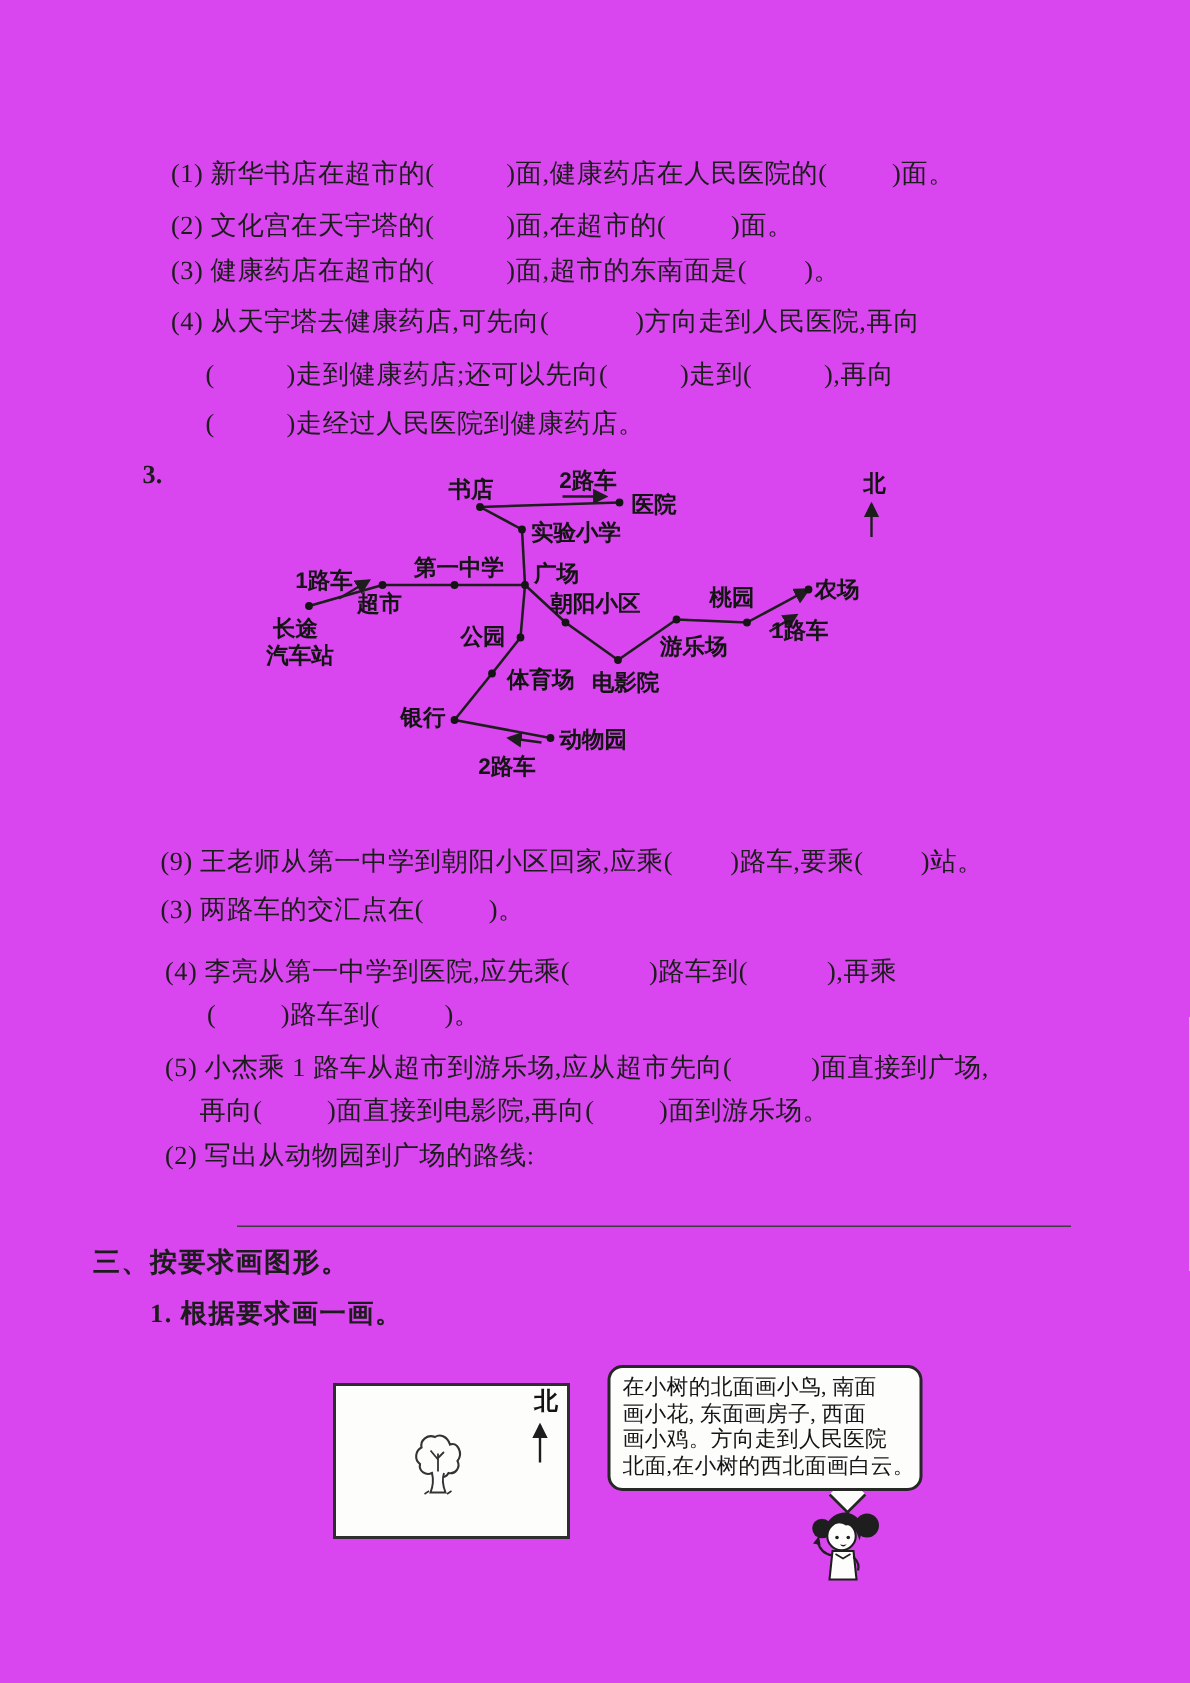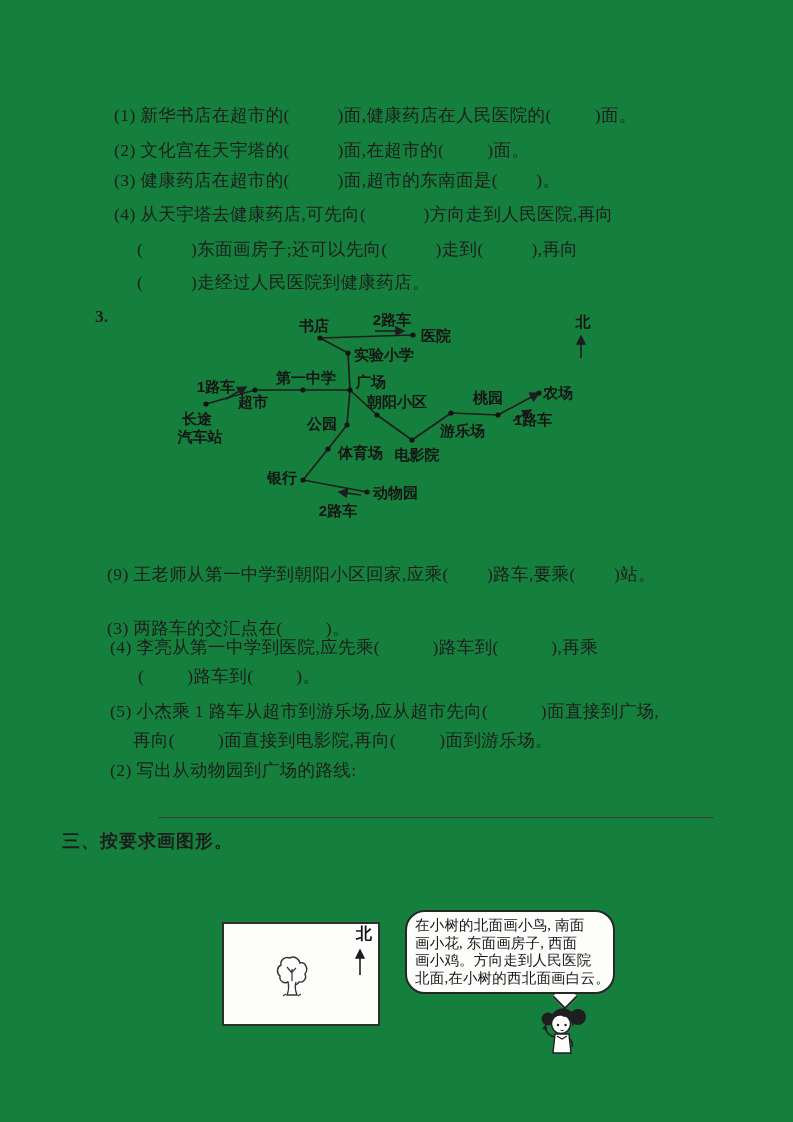--- a/index.html
+++ b/index.html
@@ -1,18 +1,18 @@
 <!DOCTYPE html>
 <html><head>
 <meta charset="utf-8">
 <style>
   html,body { margin:0; padding:0; background:#ffffff; }
   .page {
     position:relative; width:793px; height:1122px; margin:0 auto;
-    background:#15803d; overflow:hidden;
+    background:#d946ef; overflow:hidden;
     font-family:"Liberation Serif", serif; color:#1c1c1c;
   }
   .qline {
     position:absolute; font-size:17.5px; line-height:21px;
     white-space:pre; letter-spacing:0.4px;
   }
   .qnum { position:absolute; font-weight:bold; font-size:17.5px; }
   .sec-heading {
     position:absolute; font-family:"Liberation Sans", sans-serif;
     font-weight:bold; font-size:18px; letter-spacing:1px;
@@ -38,21 +38,21 @@
   }
   .box-compass {
     position:absolute; right:6px; top:0px;
     font-family:"Liberation Sans", sans-serif; font-weight:bold;
     font-size:16px; color:#141414;
   }
   .box-arrow { position:absolute; right:12px; top:20px; }
   .tree-svg { position:absolute; left:50px; top:31px; }
   .speech-bubble {
     position:absolute; left:405px; top:910px; width:210px; height:84px;
-    box-sizing:border-box; border:2px solid #262626; border-radius:20px;
+    box-sizing:border-box; border:2px solid #262626; border-radius:10px;
     background:#fdfdfc; padding:5px 8px 4px 8px; z-index:2;
   }
   .bubble-line {
     font-size:14.5px; line-height:17.7px; white-space:pre;
     color:#151515; letter-spacing:0.2px;
   }
   .bubble-tail {
     position:absolute; left:556px; top:988px; width:16px; height:16px;
     background:#fdfdfc; border-right:2px solid #262626;
     border-bottom:2px solid #262626; transform:rotate(45deg); z-index:1;
@@ -61,21 +61,21 @@
 </style>
 </head>
 <body>
 
 <div class="page">
 
   <div class="qline" style="left:114px; top:105px;">(1) 新华书店在超市的(          )面,健康药店在人民医院的(         )面。</div>
   <div class="qline" style="left:114px; top:140px;">(2) 文化宫在天宇塔的(          )面,在超市的(         )面。</div>
   <div class="qline" style="left:114px; top:170px;">(3) 健康药店在超市的(          )面,超市的东南面是(        )。</div>
   <div class="qline" style="left:114px; top:204px;">(4) 从天宇塔去健康药店,可先向(            )方向走到人民医院,再向</div>
-  <div class="qline" style="left:137px; top:239px;">(          )东面画房子;还可以先向(          )走到(          ),再向</div>
+  <div class="qline" style="left:137px; top:239px;">(          )走到健康药店;还可以先向(          )走到(          ),再向</div>
   <div class="qline" style="left:137px; top:272px;text-align:center;">(          )走经过人民医院到健康药店。</div>
 
   <div class="qnum" style="left:95px; top:306px;">3.</div>
 
   <svg class="map-svg" width="480" height="230" viewBox="0 0 480 230">
     <defs>
       <marker id="ah" viewBox="0 0 10 10" refX="8.5" refY="5" markerWidth="6.5" markerHeight="6.5" orient="auto-start-reverse">
         <path d="M0,0 L10,5 L0,10 z" fill="#1d1d1d"></path>
       </marker>
     </defs>
@@ -145,30 +145,31 @@
     <text x="403" y="98">农场</text>
     <text x="374" y="125">1路车</text>
     <text x="277" y="160" text-anchor="middle">电影院</text>
     <text x="198" y="158">体育场</text>
     <text x="157" y="183" text-anchor="end">银行</text>
     <text x="233" y="198">动物园</text>
     <text x="198" y="216" text-anchor="middle">2路车</text>
   </svg>
 
   <div class="qline" style="left:107px; top:564px;">(9) 王老师从第一中学到朝阳小区回家,应乘(        )路车,要乘(        )站。</div>
-  <div class="qline" style="left:107px; top:596px;margin-top:22px;">(3) 两路车的交汇点在(         )。</div>
+  <div class="qline" style="left:107px; top:596px;">(3) 两路车的交汇点在(         )。</div>
   <div class="qline" style="left:110px; top:637px;">(4) 李亮从第一中学到医院,应先乘(           )路车到(           ),再乘</div>
   <div class="qline" style="left:138px; top:666px;">(         )路车到(         )。</div>
   <div class="qline" style="left:110px; top:701px;">(5) 小杰乘 1 路车从超市到游乐场,应从超市先向(           )面直接到广场,</div>
   <div class="qline" style="left:133px; top:730px;">再向(         )面直接到电影院,再向(         )面到游乐场。</div>
   <div class="qline" style="left:110px; top:760px;">(2) 写出从动物园到广场的路线:</div>
 
   <div class="answer-line"></div>
 
   <div class="sec-heading" style="left:62px; top:829px;text-align:right;">三、按要求画图形。</div>
+  <div class="sub-heading" style="left:100px; top:863px;">1. 根据要求画一画。</div>
 
   <div class="draw-box">
     <span class="box-compass">北</span>
     <svg class="box-arrow" width="12" height="34" viewBox="0 0 12 34">
       <defs>
         <marker id="ah2" viewBox="0 0 10 10" refX="8.5" refY="5" markerWidth="6.5" markerHeight="6.5" orient="auto-start-reverse">
           <path d="M0,0 L10,5 L0,10 z" fill="#1d1d1d"></path>
         </marker>
       </defs>
       <line x1="6" y1="31" x2="6" y2="6" stroke="#1d1d1d" stroke-width="1.6" marker-end="url(#ah2)"></line>

